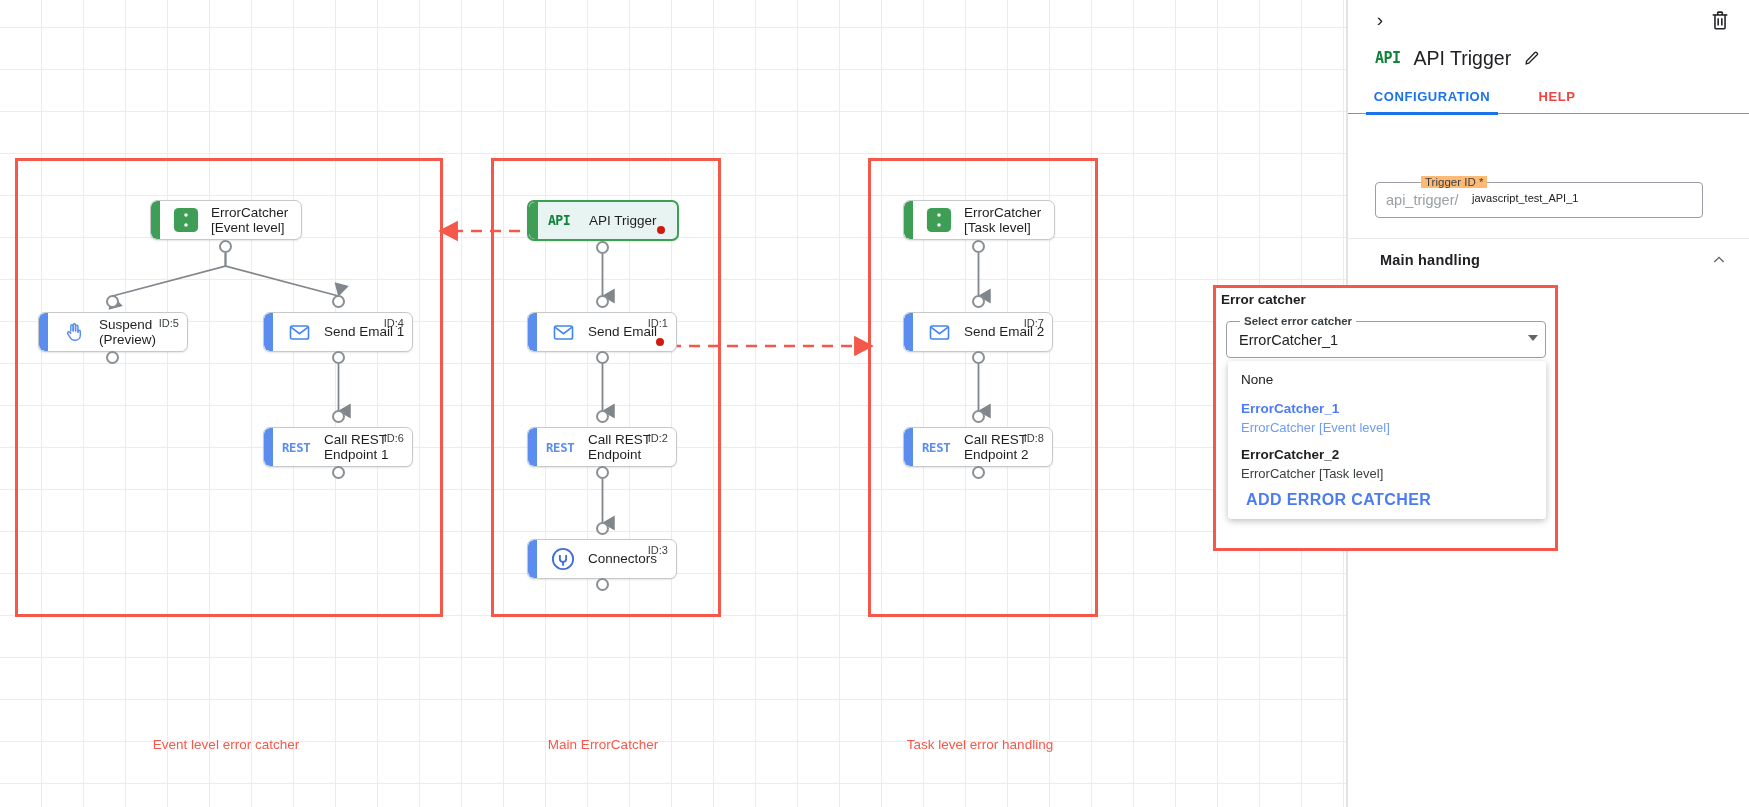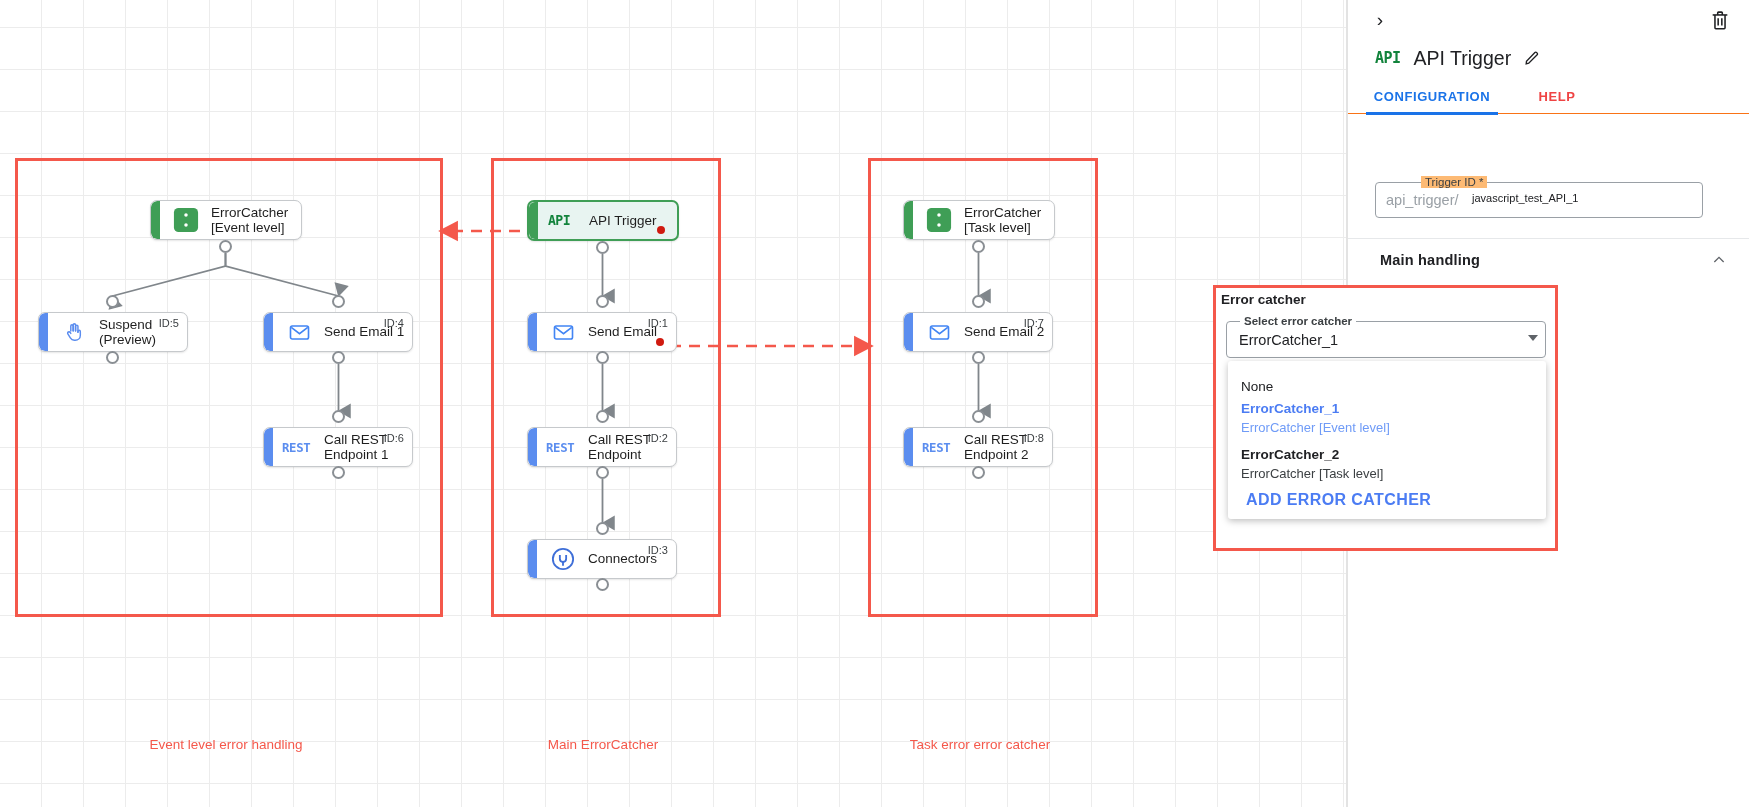--- a/index.html
+++ b/index.html
@@ -188,25 +188,25 @@
 
     <path d="M978.5,253 L978.5,296" stroke="#80868b" stroke-width="1.8" fill="none" marker-end="url(#arr)"></path>
     <path d="M978.5,364 L978.5,411" stroke="#80868b" stroke-width="1.8" fill="none" marker-end="url(#arr)"></path>
 
     <path d="M672,231 L440,231" stroke="#f4584b" stroke-width="2.6" fill="none" stroke-dasharray="11 8" marker-end="url(#arrL)"></path>
     <path d="M670,346 L872,346" stroke="#f4584b" stroke-width="2.6" fill="none" stroke-dasharray="11 8" marker-end="url(#arrR)"></path>
   </svg>
 
   <div id="groups">
       <div class="group-box" style="left: 15px; top: 158px; width: 422px; height: 453px;"></div>
-      <div class="group-label" style="left: 15px; top: 737px; width: 422px;">Event level error handling</div>
+      <div class="group-label" style="left: 15px; top: 737px; width: 422px;">Event level error catcher</div>
       <div class="group-box" style="left: 491px; top: 158px; width: 224px; height: 453px;"></div>
       <div class="group-label" style="left: 491px; top: 737px; width: 224px;">Main ErrorCatcher</div>
       <div class="group-box" style="left: 868px; top: 158px; width: 224px; height: 453px;"></div>
-      <div class="group-label" style="left: 868px; top: 737px; width: 224px;">Task error error catcher</div>
+      <div class="group-label" style="left: 868px; top: 737px; width: 224px;">Task level error handling</div>
     </div>
 
   <div id="nodes">
       <div class="node green" style="left: 150px; top: 200px; width: 152px; height: 40px;">
         <div class="accent"></div>
         <div class="icon-wrap">
           <svg viewBox="0 0 28 28" width="26" height="26">
             <rect x="1" y="1" width="26" height="26" rx="5" fill="#3f9e56"></rect>
             <circle cx="14" cy="8.5" r="1.9" fill="#fff"></circle>
             <circle cx="14" cy="19.5" r="1.9" fill="#fff"></circle>
@@ -405,21 +405,21 @@
 
 <div id="ec-highlight"></div>
 <div class="ec-title">Error catcher</div>
 <div id="sel-outline"></div>
 <div id="sel-legend">Select error catcher</div>
 <div id="sel-value">ErrorCatcher_1</div>
 <div id="sel-arrow"></div>
 
 <div id="dropdown">
   <div id="dd-items">
-      <div class="dd-item" style="top: 16px; height: 26px;">
+      <div class="dd-item" style="top: 9px; height: 26px;">
         <div class="dd-l1" style="top: 2px; color: rgb(32, 33, 36); font-weight: normal;">None</div>
       </div>
       <div class="dd-item" style="top: 38px; height: 46px;">
         <div class="dd-l1" style="top: 2px; color: rgb(75, 124, 243); font-weight: bold;">ErrorCatcher_1</div>
         <div class="dd-l2" style="top: 21px; color: rgb(111, 155, 247);">ErrorCatcher [Event level]</div>
       </div>
       <div class="dd-item" style="top: 84px; height: 46px;">
         <div class="dd-l1" style="top: 2px; color: rgb(32, 33, 36); font-weight: bold;">ErrorCatcher_2</div>
         <div class="dd-l2" style="top: 21px; color: rgb(60, 64, 67);">ErrorCatcher [Task level]</div>
       </div>

